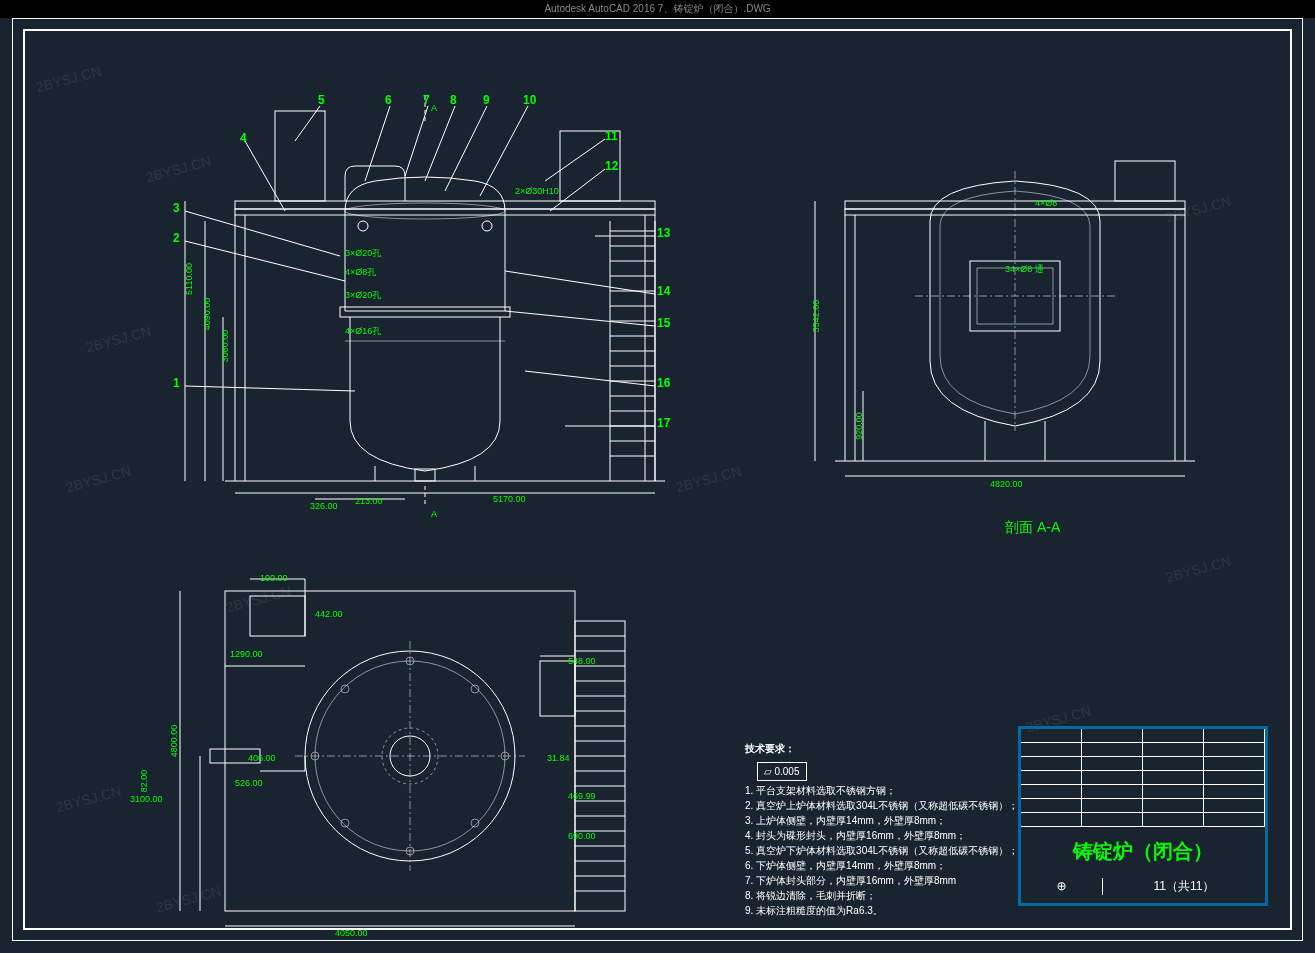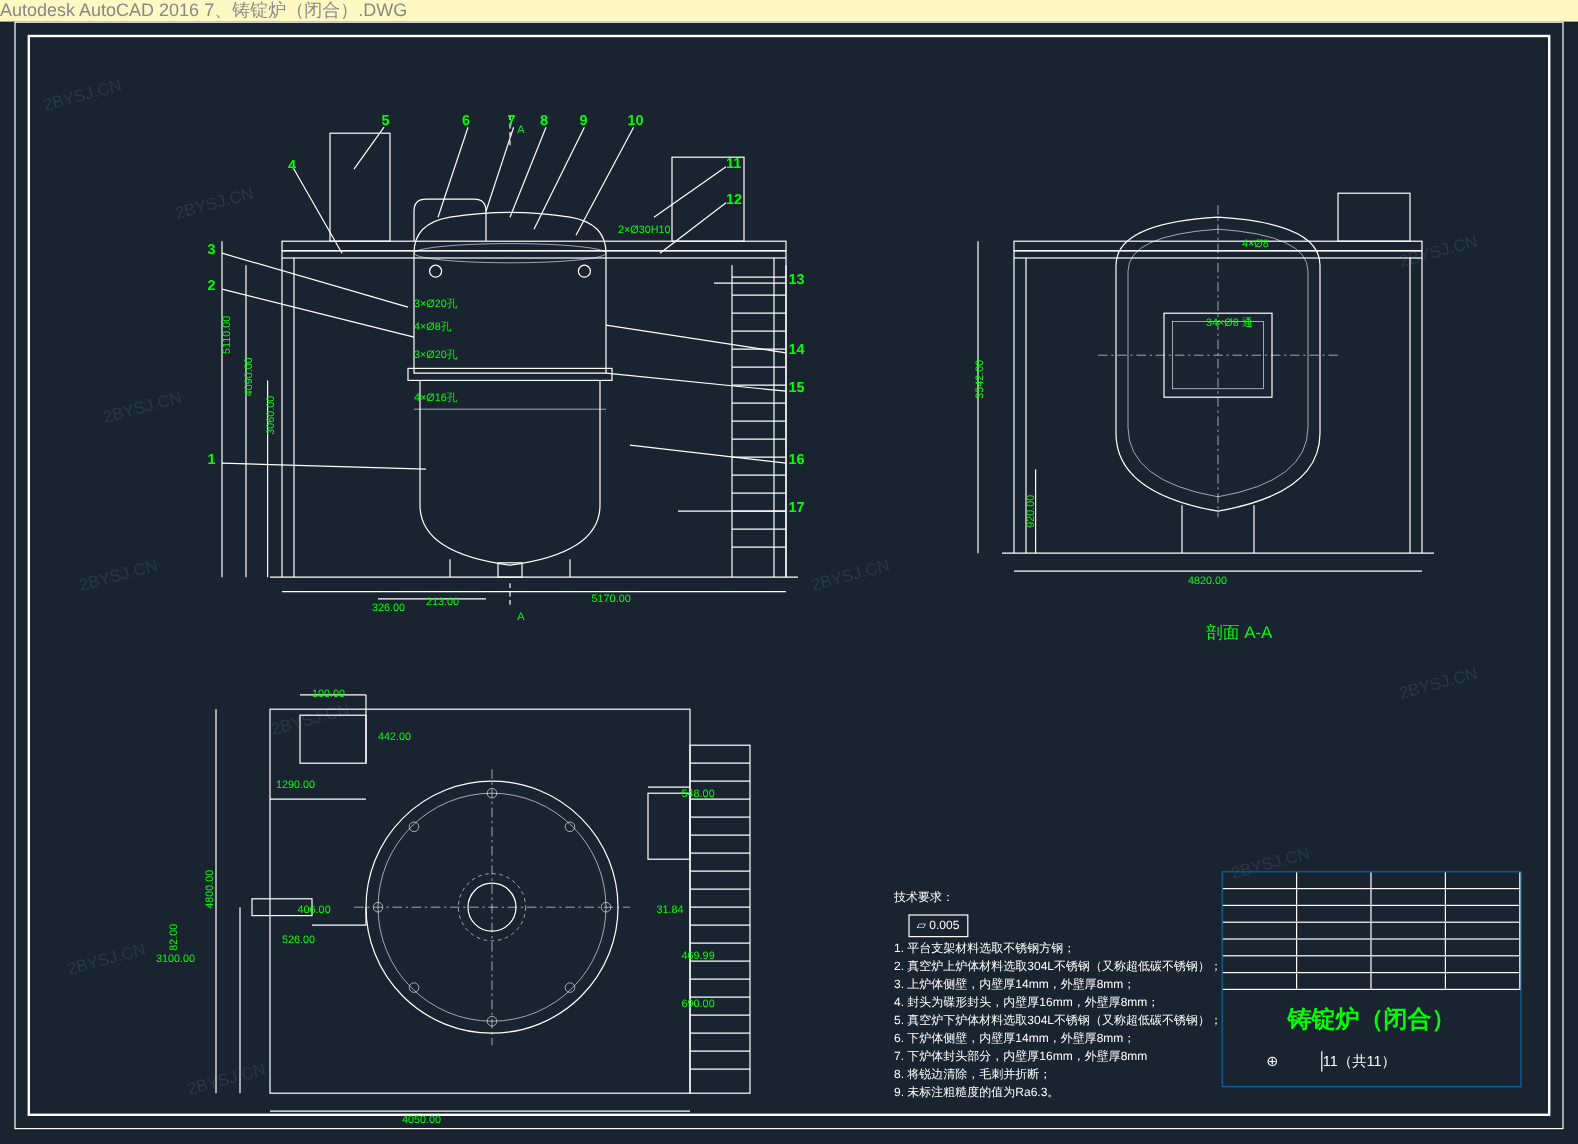--- a/index.html
+++ b/index.html
@@ -1,28 +1,28 @@
 <!DOCTYPE html>
 <html><head>
 <meta charset="utf-8">
 <style>
 *{margin:0;padding:0;box-sizing:border-box}
 body{background:#1a2430;font-family:'SimSun',Arial,sans-serif;color:#00ff00;font-size:10px;width:1315px;height:953px;position:relative;overflow:hidden}
-.title-bar{position:absolute;top:0;left:0;right:0;height:18px;text-align:left;color:#888;font-size:15px;line-height:18px;background:#fef9c3}
+.title-bar{position:absolute;top:0;left:0;right:0;height:18px;text-align:center;color:#888;font-size:10px;line-height:18px;background:#000000}
 .canvas{position:absolute;top:18px;left:12px;right:12px;bottom:12px;border:1px solid #fff}
 .inner-border{position:absolute;top:10px;left:10px;right:10px;bottom:10px;border:2px solid #fff}
 .watermark{position:absolute;color:#3a4a5a;font-size:14px;transform:rotate(-15deg);pointer-events:none;opacity:.5}
 .view{position:absolute}
 .dim{position:absolute;color:#00ff00;font-size:9px;white-space:nowrap}
 .callout{position:absolute;color:#00ff00;font-size:12px;font-weight:bold}
 .section-label{position:absolute;color:#00ff00;font-size:14px}
 .tech-req{position:absolute;left:720px;top:710px;width:320px;color:#fff;font-size:10px;line-height:1.5}
-.tech-req .hdr{font-weight:normal;margin-bottom:4px}
+.tech-req .hdr{font-weight:bold;margin-bottom:4px}
 .tech-req .tol{display:inline-block;border:1px solid #fff;padding:1px 6px;margin:2px 12px}
-.title-block{position:absolute;right:22px;bottom:22px;width:250px;height:180px;border:1px solid #0369a1}
+.title-block{position:absolute;right:22px;bottom:22px;width:250px;height:180px;border:3px solid #0369a1}
 .title-block .row{border-bottom:1px solid #fff;height:14px;display:flex}
 .title-block .cell{border-right:1px solid #fff;flex:1}
 .title-block .big{height:48px;display:flex;align-items:center;justify-content:center;font-size:20px;color:#00ff00;font-weight:bold}
 .title-block .sub{height:22px;display:flex;align-items:center;justify-content:center;font-size:12px;color:#fff}
 svg{position:absolute;overflow:visible}
 svg *{fill:none;stroke:#fff;stroke-width:1}
 svg .g{stroke:#00ff00}
 svg .thin{stroke-width:.5}
 </style>
 </head>
@@ -321,18 +321,18 @@
         </div>
   <div class="row">
           <div class="cell"></div>
           <div class="cell"></div>
           <div class="cell"></div>
           <div class="cell"></div>
         </div>
   <div class="big">铸锭炉（闭合）</div>
   <div class="sub">
     <span style="flex:1;text-align:center">⊕</span>
-    <span style="flex:2;border-left:1px solid #fff">11（共11）</span>
+    <span style="flex:2;text-align:center;border-left:1px solid #fff">11（共11）</span>
   </div>
 </div>
 
 </div>
 </div>
 
 </body></html>

